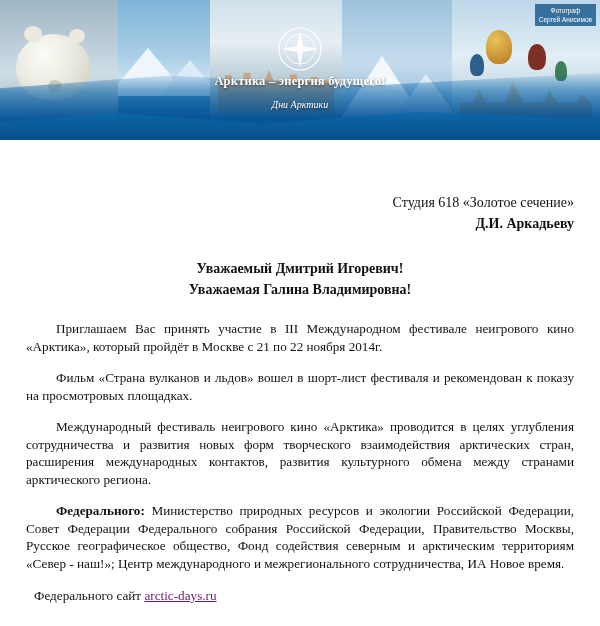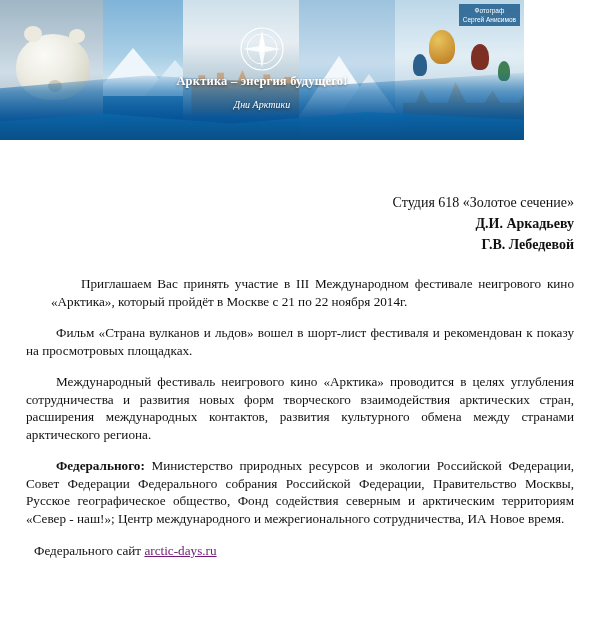--- a/index.html
+++ b/index.html
@@ -12,21 +12,21 @@
     height: 626px;
     font-family: "Liberation Serif", serif;
     color: #111111;
     overflow: hidden;
     position: relative;
   }
 
   
   .banner {
     position: relative;
-    width: 524px;
+    width: 600px;
     height: 140px;
     overflow: hidden;
     background: #a21caf;
   }
   .banner-photos {
     position: absolute;
     inset: 0;
     display: flex;
   }
   .ph {
@@ -230,21 +230,21 @@
     margin-top: 24px;
   }
 
   p.para {
     text-align: justify;
     text-indent: 30px;
     font-size: 13.2px;
     line-height: 17.5px;
     margin: 14px 0 0 0;
   }
-  p.para.first { margin-top: 20px; margin-left: 25px; }
+  p.para.first { margin-top: 20px; }
   p.para b { font-weight: bold; }
 
   .site-line {
     font-size: 13.2px;
     margin: 16px 0 0 0;
     text-indent: 8px;
   }
   .site-link {
     color: #701a75;
     text-decoration: underline;
@@ -284,23 +284,26 @@
     <div class="logo-title">Арктика – энергия будущего!</div>
     <div class="logo-sub">Дни Арктики</div>
   </div>
 </div>
 
 <div class="letter">
 
   <div class="addressee">
     <div class="studio">Студия 618 «Золотое сечение»</div>
     <div class="name">Д.И. Аркадьеву</div>
-    <div class="name">Г.В. Лебедевой</div>
-  </div>
-
+  </div>
+
+  <div class="salutation">
+    <div>Уважаемый Дмитрий Игоревич!</div>
+    <div>Уважаемая Галина Владимировна!</div>
+  </div>
 
   <p class="para first">Приглашаем Вас принять участие в III Международном фестивале неигрового кино «Арктика», который пройдёт в Москве с 21 по 22 ноября 2014г.</p>
   <p class="para">Фильм «Страна вулканов и льдов» вошел в шорт-лист фестиваля и рекомендован к показу на просмотровых площадках.</p>
   <p class="para">Международный фестиваль неигрового кино «Арктика» проводится в целях углубления сотрудничества и развития новых форм творческого взаимодействия арктических стран, расширения международных контактов, развития культурного обмена между странами арктического региона.</p>
 
   <p class="para"><b>Федерального:</b><span> Министерство природных ресурсов и экологии Российской Федерации, Совет Федерации Федерального собрания Российской Федерации, Правительство Москвы, Русское географическое общество, Фонд содействия северным и арктическим территориям «Север - наш!»; Центр международного и межрегионального сотрудничества, ИА Новое время.</span></p>
 
   <p class="site-line"><span>Федерального сайт </span><a class="site-link" href="#">arctic-days.ru</a></p>
 
 </div>

